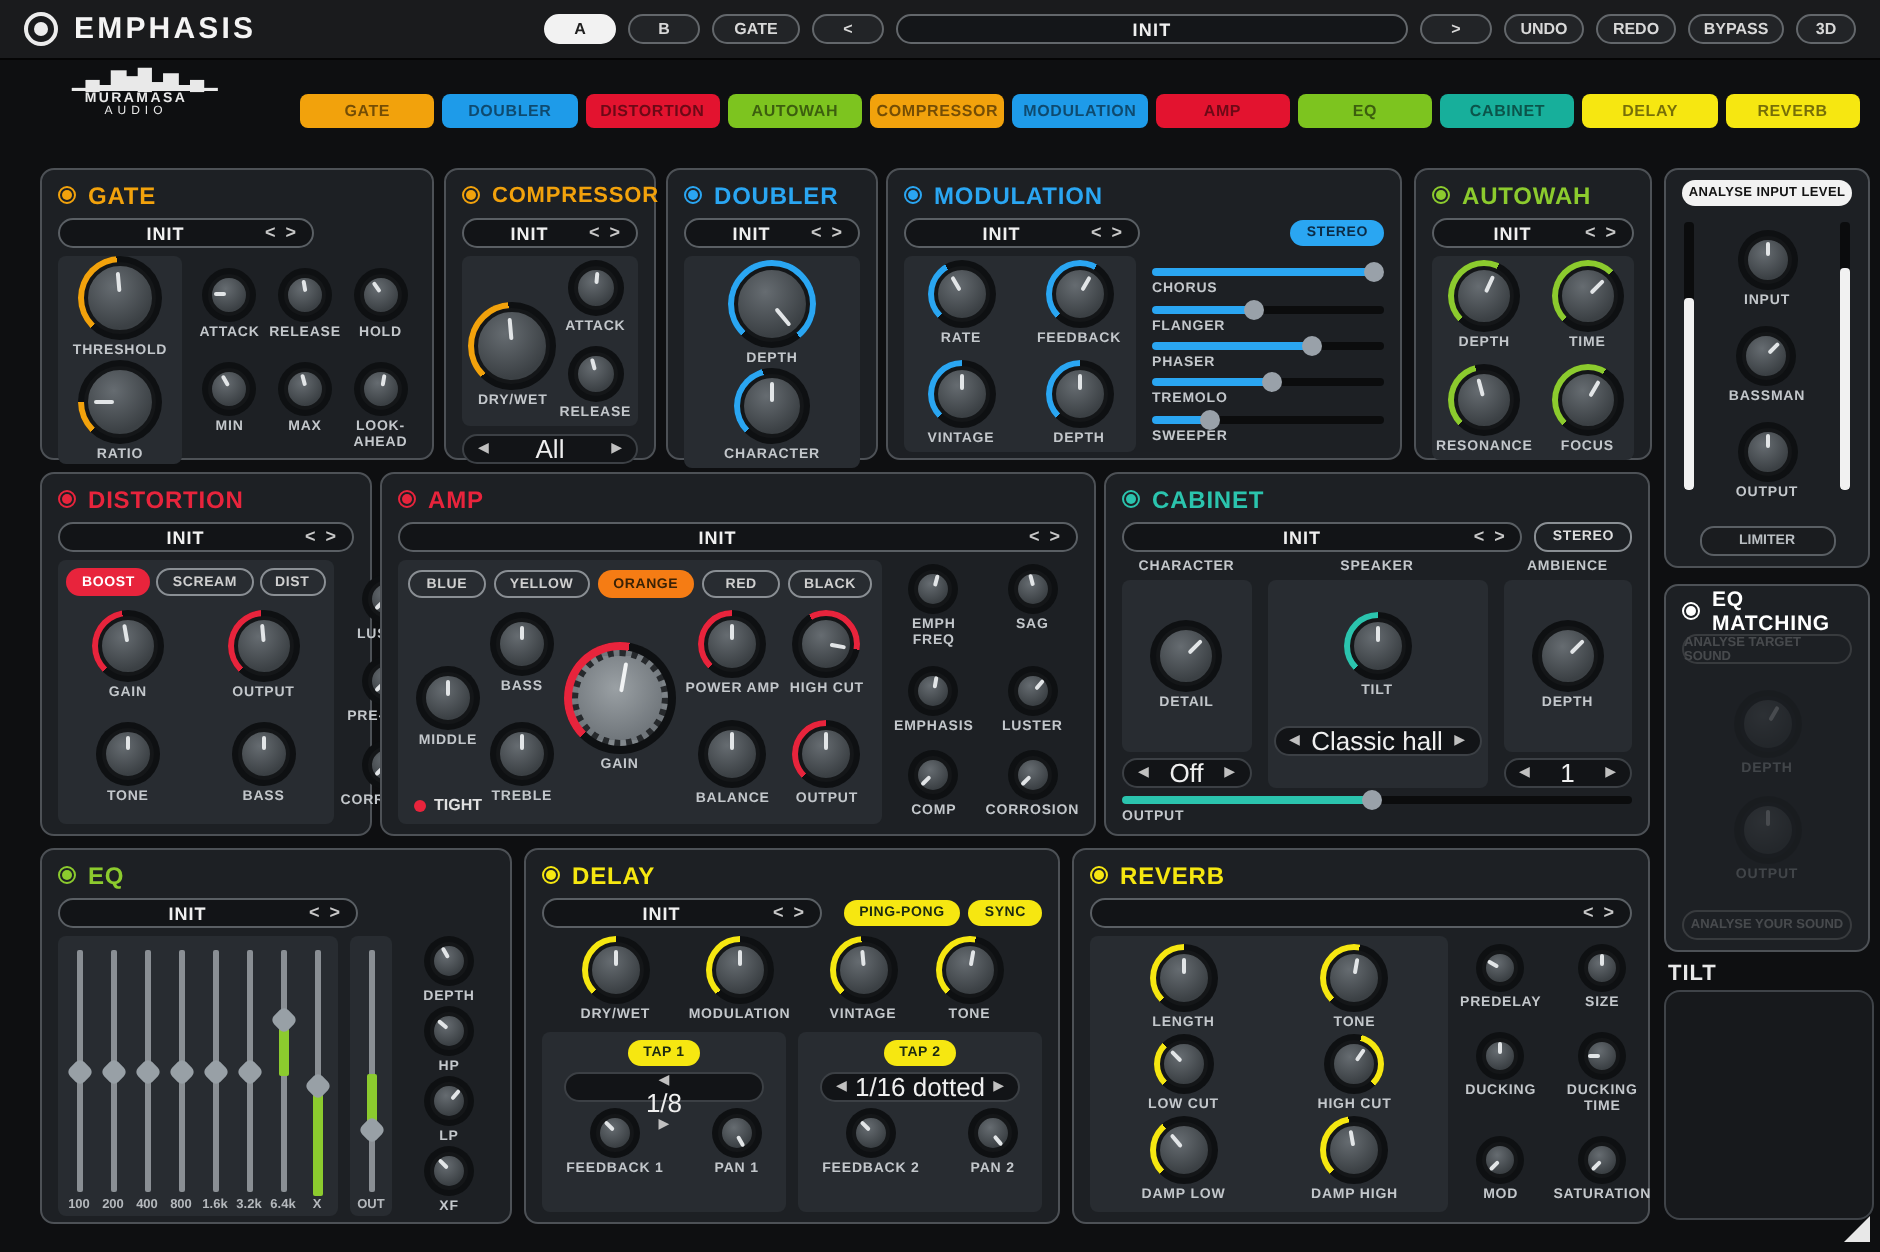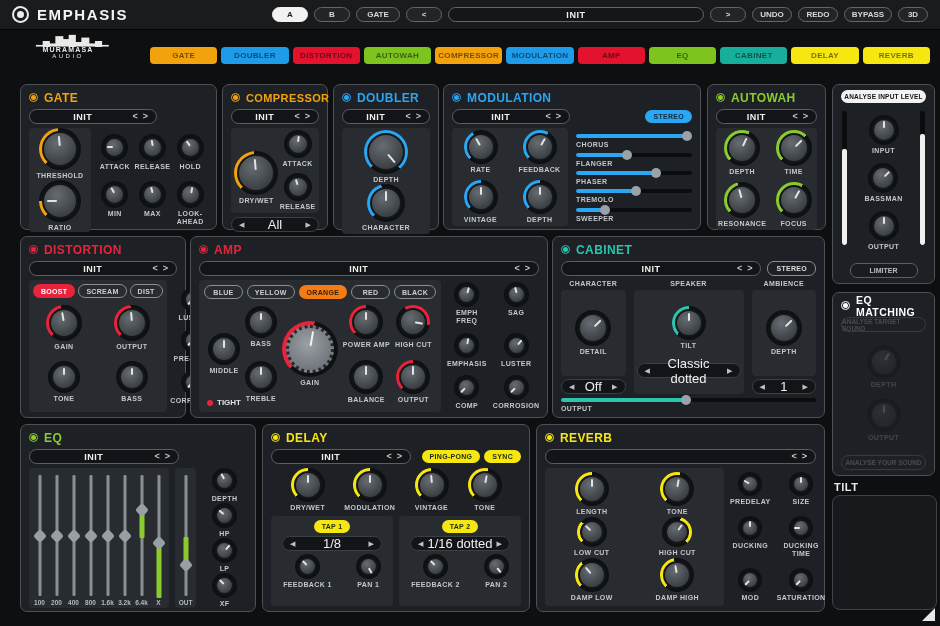--- a/index.html
+++ b/index.html
@@ -720,21 +720,21 @@
                 <div class="knob" style="height: 34px; width: 34px;">
                   <div class="arc" style="background: conic-gradient(from -135deg, rgb(43, 196, 174) 0deg, rgb(43, 196, 174) 135deg, rgba(0, 0, 0, 0) 135deg, rgba(0, 0, 0, 0) 360deg);"></div>
                   <div class="face"></div>
                   <div class="tick" style="transform: rotate(0deg);"></div>
                 </div>
                 <div class="kl">TILT</div>
               </div>
             </div>
           <div class="sel" style="width:104px;">
             <span class="ar">◀</span>
-              <span class="st">Classic dotted</span>
+              <span class="st">Classic hall</span>
               <span class="ar">▶</span>
             </div>
         </div>
       </div>
       <div class="csec" style="width:84px;">
         <div class="clab">AMBIENCE</div>
         <div class="sub" style="flex:1;display:flex;align-items:center;justify-content:center;">
             <div class="kw">
               <div class="knob" style="height: 36px; width: 36px;">
                 <div class="face"></div>
@@ -909,21 +909,21 @@
             <div class="arc" style="background: conic-gradient(from -135deg, rgb(246, 231, 17) 0deg, rgb(246, 231, 17) 145deg, rgba(0, 0, 0, 0) 145deg, rgba(0, 0, 0, 0) 360deg);"></div>
             <div class="face"></div>
             <div class="tick" style="transform: rotate(10deg);"></div>
           </div>
           <div class="kl">TONE</div>
         </div>
       </div>
     <div style="display:flex;gap:6px;flex:1;">
       <div class="sub" style="flex:1;display:flex;flex-direction:column;align-items:center;gap:3px;padding:4px;">
         <span class="badge">TAP 1</span>
-        <div class="sel" style="width:100px;">
+        <div class="sel" style="width:100px;flex-direction:column;">
           <span class="ar">◀</span>
             <span class="st">1/8</span>
             <span class="ar">▶</span>
           </div>
         <div style="display:flex;gap:24px;">
             <div class="kw">
               <div class="knob" style="height: 25px; width: 25px;">
                 <div class="face"></div>
                 <div class="tick" style="transform: rotate(-45deg);"></div>
               </div>

